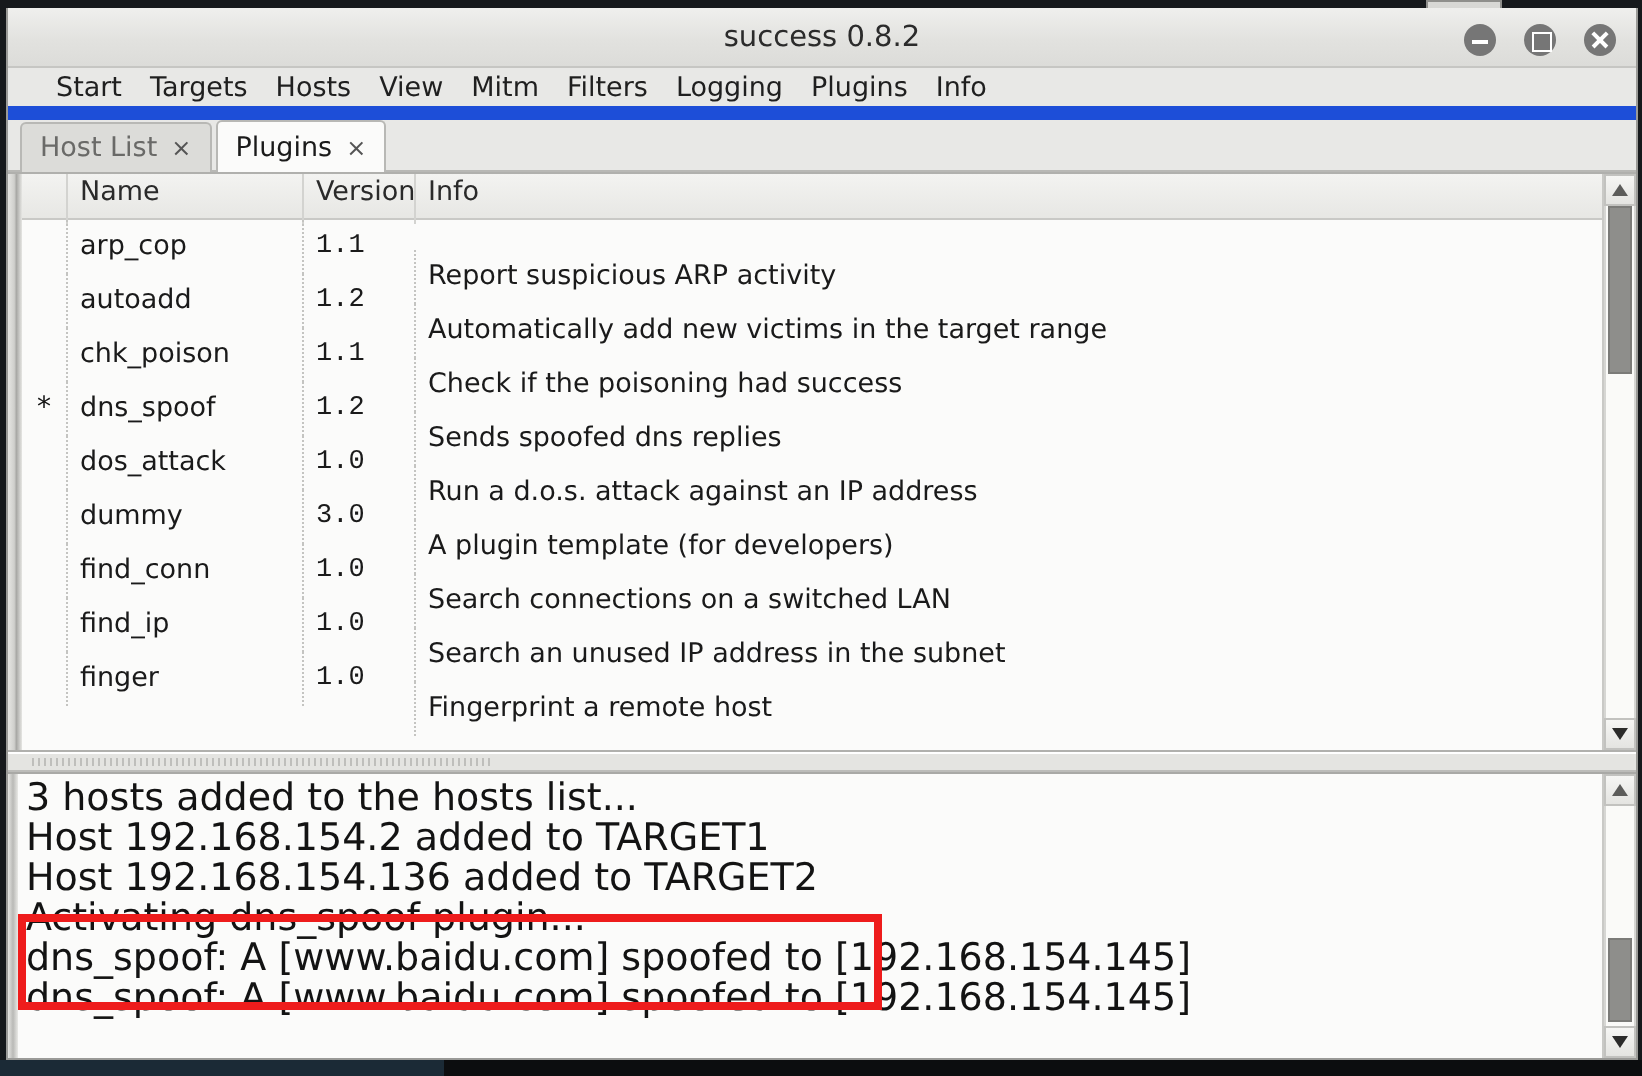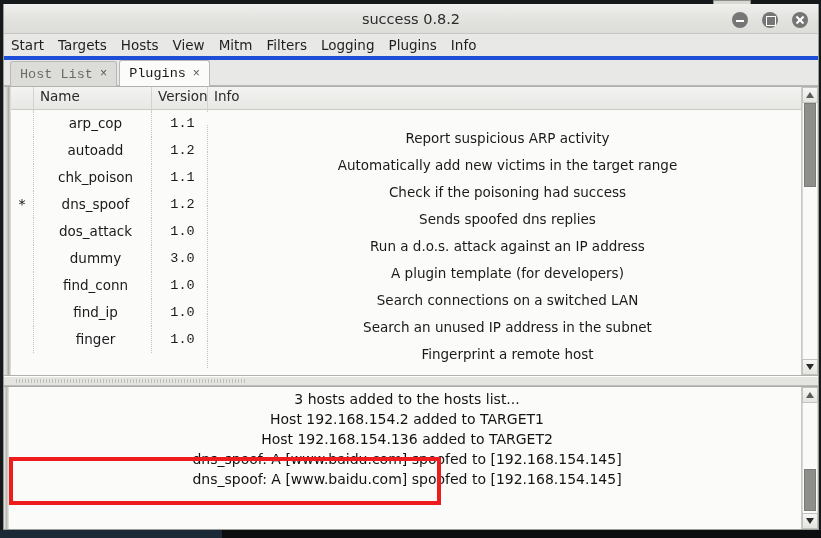--- a/index.html
+++ b/index.html
@@ -88,22 +88,22 @@
     transform: rotate(-45deg);
   }
 
   
   #menubar {
     flex: 0 0 26px;
     height: 26px;
     background: #e8e8e6;
     display: flex;
     align-items: center;
-    padding-left: 0;
-    border-bottom: 4px solid #1d4ed8;
+    padding-left: 17px;
+    border-bottom: 7px solid #1d4ed8;
   }
   .menu-item {
     font-size: 13.5px;
     color: #1f1f1f;
     padding: 2px 7px;
     cursor: default;
     white-space: nowrap;
   }
 
   
@@ -132,21 +132,20 @@
     font-size: 13.5px;
     border: 1px solid #b8b8b5;
     border-bottom: none;
     border-radius: 3px 3px 0 0;
     background: #dcdcd9;
     color: #6a6a68;
     cursor: pointer;
     position: relative;
     z-index: 1;
     margin-right: 2px;
-    font-family: Liberation Mono, monospace;
   }
   .tab.active {
     background: #fbfbfa;
     color: #1a1a1a;
     height: 26px;
     z-index: 3;
   }
   .tab-close {
     font-size: 12px;
     color: #555;
@@ -217,21 +216,20 @@
     font-size: 13.5px;
     color: #1a1a1a;
     cursor: default;
   }
   .td {
     height: 27px;
     line-height: 27px;
     padding-left: 6px;
     overflow: hidden;
     white-space: nowrap;
-    text-align: center;
   }
   .td-mark {
     flex: 0 0 22px;
     padding-left: 0;
     text-align: center;
     font-size: 14px;
     color: #111;
   }
   .td-name {
     flex: 0 0 118px;
@@ -328,27 +326,26 @@
   }
   #log-body {
     flex: 1 1 auto;
     min-width: 0;
     position: relative;
     background: #fbfbfa;
     padding: 2px 0 0 2px;
     overflow: hidden;
   }
   .logline {
-    font-size: 14px;
+    font-size: 19px;
     line-height: 20px;
     height: 20px;
     color: #131313;
     white-space: nowrap;
     padding-left: 2px;
-    text-align: center;
   }
   #highlight-box {
     position: absolute;
     left: 0; top: 70px;
     width: 432px; height: 48px;
     border: 4px solid #ee1c1c;
     pointer-events: none;
   }
 
   
@@ -487,20 +484,21 @@
         <div id="splitter-grip"></div>
       </div>
 
       <div id="log-panel">
         <div id="log-left-edge"></div>
         <div id="log-body">
           <div id="log-lines">
               <div class="logline">3 hosts added to the hosts list...</div>
               <div class="logline">Host 192.168.154.2 added to TARGET1</div>
               <div class="logline">Host 192.168.154.136 added to TARGET2</div>
+              <div class="logline">Activating dns_spoof plugin...</div>
               <div class="logline">dns_spoof: A [www.baidu.com] spoofed to [192.168.154.145]</div>
               <div class="logline">dns_spoof: A [www.baidu.com] spoofed to [192.168.154.145]</div>
             </div>
           <div id="highlight-box" style="border-color: rgb(238, 28, 28);"></div>
         </div>
         <div class="vscroll" id="log-scroll">
           <div class="sb-arrow up">
               <i></i>
             </div>
           <div class="sb-track">

